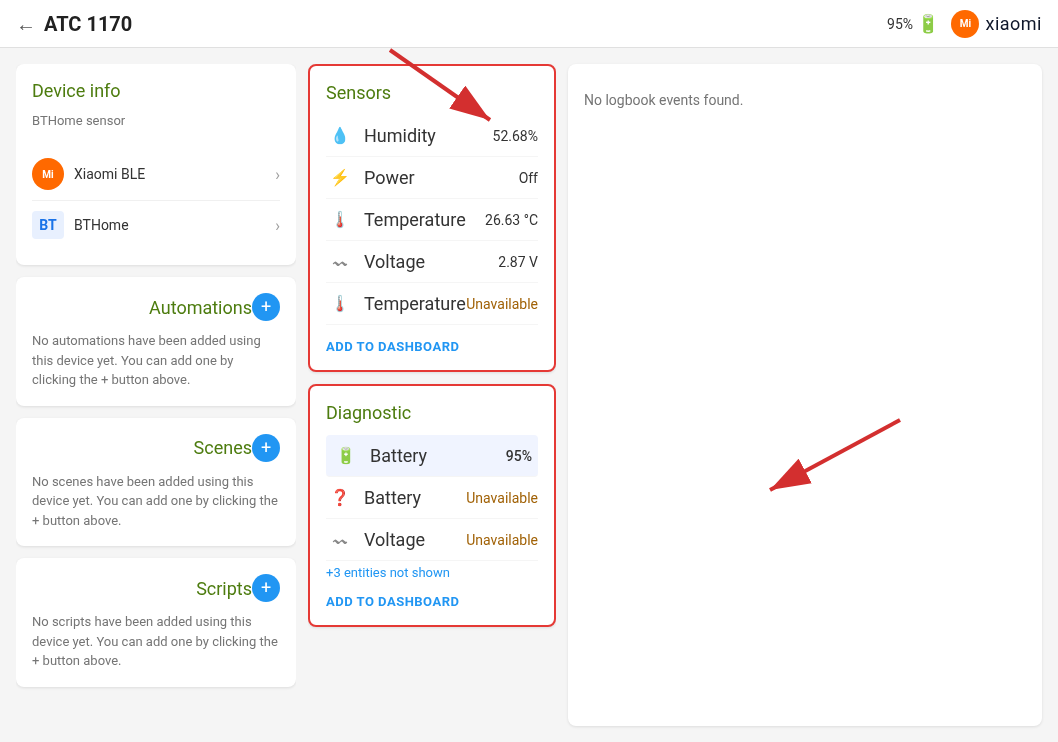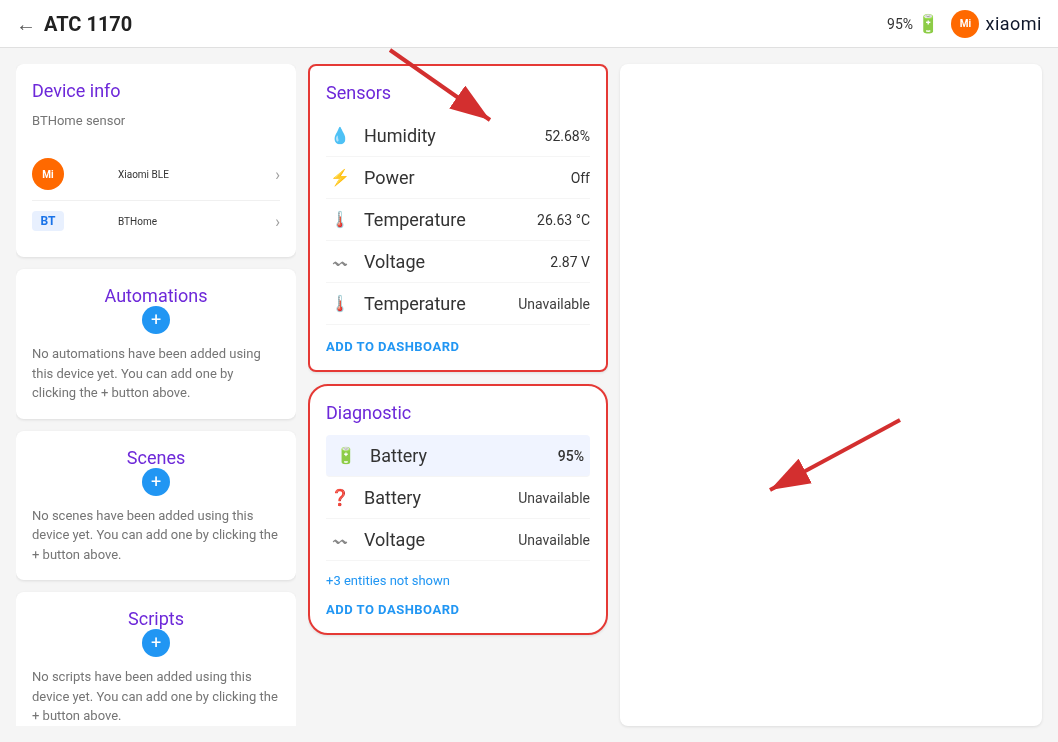--- a/index.html
+++ b/index.html
@@ -85,21 +85,21 @@
     .left-column {
       width: 280px;
       display: flex;
       flex-direction: column;
       gap: 12px;
       overflow-y: auto;
     }
 
     
     .middle-column {
-      width: 300px;
+      width: 248px;
       display: flex;
       flex-direction: column;
       gap: 12px;
       overflow-y: auto;
     }
 
     
     .right-column {
       flex: 1;
       display: flex;
@@ -111,21 +111,21 @@
       background: #fff;
       border-radius: 8px;
       padding: 16px;
       box-shadow: 0 1px 3px rgba(0,0,0,0.1);
     }
 
     .card-title {
       font-size: 18px;
       font-weight: 400;
       margin-bottom: 12px;
-      color: #6d28d9;
+      color: #4d7c0f;
     }
 
     .card-subtitle {
       font-size: 13px;
       color: #757575;
       margin-bottom: 20px;
     }
 
     .card-subtext {
       font-size: 13px;
@@ -154,46 +154,44 @@
       background: #ff6900;
       display: flex;
       align-items: center;
       justify-content: center;
       color: white;
       font-size: 10px;
       font-weight: bold;
     }
     .bthome-icon {
       width: 32px;
-      height: 20px;
+      height: 28px;
       border-radius: 4px;
       background: #e8f0fe;
       display: flex;
       align-items: center;
       justify-content: center;
-      font-size: 12px;
+      font-size: 14px;
       color: #1a73e8;
       font-weight: bold;
     }
     .device-link-name {
-      font-size: 10px;
+      font-size: 14px;
       color: #333;
-      margin-left: 44px;
     }
     .chevron {
       font-size: 16px;
       color: #9e9e9e;
     }
 
     .section-header {
       display: flex;
       align-items: center;
-      justify-content: space-between;
+      justify-content: flex-end;
       margin-bottom: 10px;
-      flex-direction: column;
     }
     .add-btn {
       width: 28px;
       height: 28px;
       border-radius: 50%;
       background: #2196f3;
       color: white;
       display: flex;
       align-items: center;
       justify-content: center;
@@ -210,21 +208,21 @@
     
     .sensors-card {
       border: 2.5px solid #e53935;
       border-radius: 8px;
       background: #fff;
       padding: 16px;
       box-shadow: 0 1px 3px rgba(0,0,0,0.1);
     }
     .diagnostic-card {
       border: 2.5px solid #e53935;
-      border-radius: 20px;
+      border-radius: 8px;
       background: #fff;
       padding: 16px;
       box-shadow: 0 1px 3px rgba(0,0,0,0.1);
     }
 
     .sensor-row {
       display: flex;
       align-items: center;
       padding: 10px 0;
       border-bottom: 1px solid #f5f5f5;
@@ -241,37 +239,37 @@
       flex: 1;
       font-size: 18px;
       color: #333;
     }
     .sensor-value {
       font-size: 14px;
       color: #333;
     }
     .sensor-unavailable {
       font-size: 14px;
-      color: #404040;
+      color: #a16207;
     }
 
     .add-to-dashboard-btn {
       margin-top: 14px;
       color: #2196f3;
       font-size: 13px;
       font-weight: 700;
       letter-spacing: 0.5px;
       cursor: pointer;
       text-transform: uppercase;
     }
 
     .entities-not-shown {
       font-size: 13px;
       color: #2196f3;
-      margin-top: 12px;
+      margin-top: 4px;
       cursor: pointer;
     }
 
     
     .logbook-card {
       background: #fff;
       border-radius: 8px;
       padding: 16px;
       box-shadow: 0 1px 3px rgba(0,0,0,0.1);
       flex: 1;
@@ -418,20 +416,21 @@
       </div>
 
       <div class="entities-not-shown">+3 entities not shown</div>
       <div class="add-to-dashboard-btn">ADD TO DASHBOARD</div>
     </div>
 
   </div>
 
   <div class="right-column">
     <div class="logbook-card">
+      <p class="logbook-empty">No logbook events found.</p>
     </div>
   </div>
 
 </div>
 
 <svg class="overlay-arrows" viewBox="0 0 1058 742" xmlns="http://www.w3.org/2000/svg">
 
   <defs>
     <marker id="arrowhead1" markerWidth="10" markerHeight="7" refX="10" refY="3.5" orient="auto">
       <polygon points="0 0, 10 3.5, 0 7" fill="#d32f2f"></polygon>

